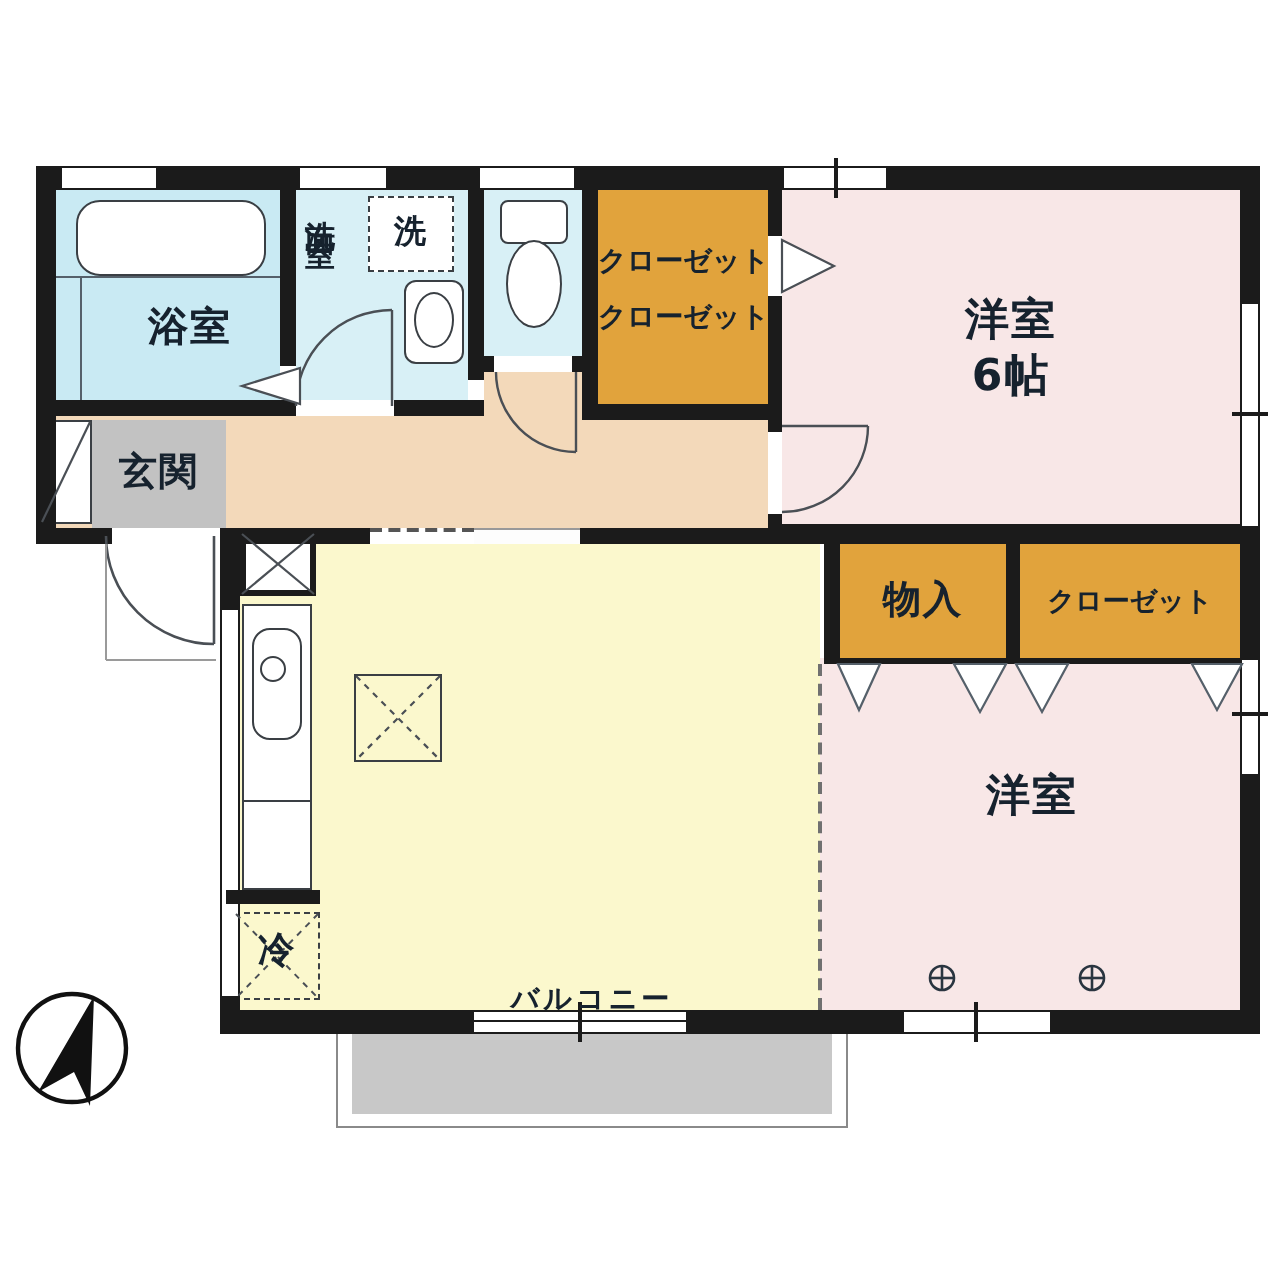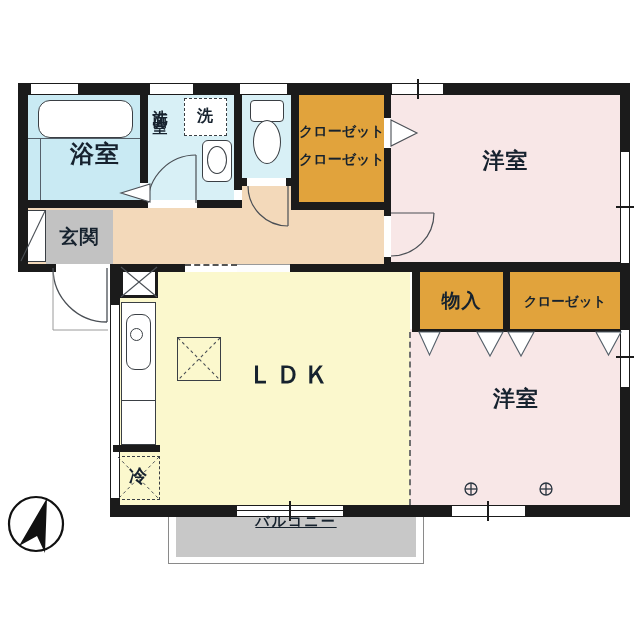--- a/index.html
+++ b/index.html
@@ -163,27 +163,27 @@
         <line x1="540" y1="489" x2="552" y2="489"></line>
         <line x1="546" y1="483" x2="546" y2="495"></line>
     </g>
 
     <g>
       <circle cx="36" cy="524" r="27" fill="#fff" stroke="#111" stroke-width="2.2"></circle>
       <polygon points="47,498 19,546 37,536 45,553" fill="#111"></polygon>
     </g>
   </svg>
 
-  <div class="lbl" style="left:50px;top:141px;width:90px;font-size:24px;">浴室</div>
+  <div class="lbl" style="left:50px;top:152px;width:90px;font-size:20px;">浴室</div>
   <div class="lbl" style="left:150px;top:98px;width:18px;font-size:15px;writing-mode:vertical-rl;letter-spacing:4px;">洗面室</div>
   <div class="lbl" style="left:184px;top:107px;width:43px;font-size:16px;">洗</div>
   <div class="lbl" style="left:299px;top:123px;width:85px;font-size:14px;letter-spacing:0;">クローゼット</div>
   <div class="lbl" style="left:299px;top:151px;width:85px;font-size:14px;letter-spacing:0;">クローゼット</div>
   <div class="lbl" style="left:391px;top:148px;width:229px;font-size:22px;">洋室</div>
+  <div class="lbl" style="left:391px;top:176px;width:229px;font-size:22px;">6帖</div>
   <div class="lbl" style="left:46px;top:226px;width:67px;font-size:19px;">玄関</div>
-  <div class="lbl" style="left:200px;top:361px;width:180px;font-size:25px;letter-spacing:3px;">ＬＤＫ</div>
   <div class="lbl" style="left:117px;top:466px;width:43px;font-size:18px;">冷</div>
   <div class="lbl" style="left:420px;top:290px;width:83px;font-size:19px;">物入</div>
   <div class="lbl" style="left:510px;top:294px;width:110px;font-size:13.5px;letter-spacing:0;">クローゼット</div>
   <div class="lbl" style="left:412px;top:386px;width:208px;font-size:22px;">洋室</div>
-  <div class="lbl" style="left:176px;top:513px;width:240px;font-size:14px;letter-spacing:2px;text-decoration:underline;">バルコニー</div>
+  <div class="lbl" style="left:176px;top:492px;width:240px;font-size:14px;letter-spacing:2px;">バルコニー</div>
 
 </div>
 
 </body></html>

